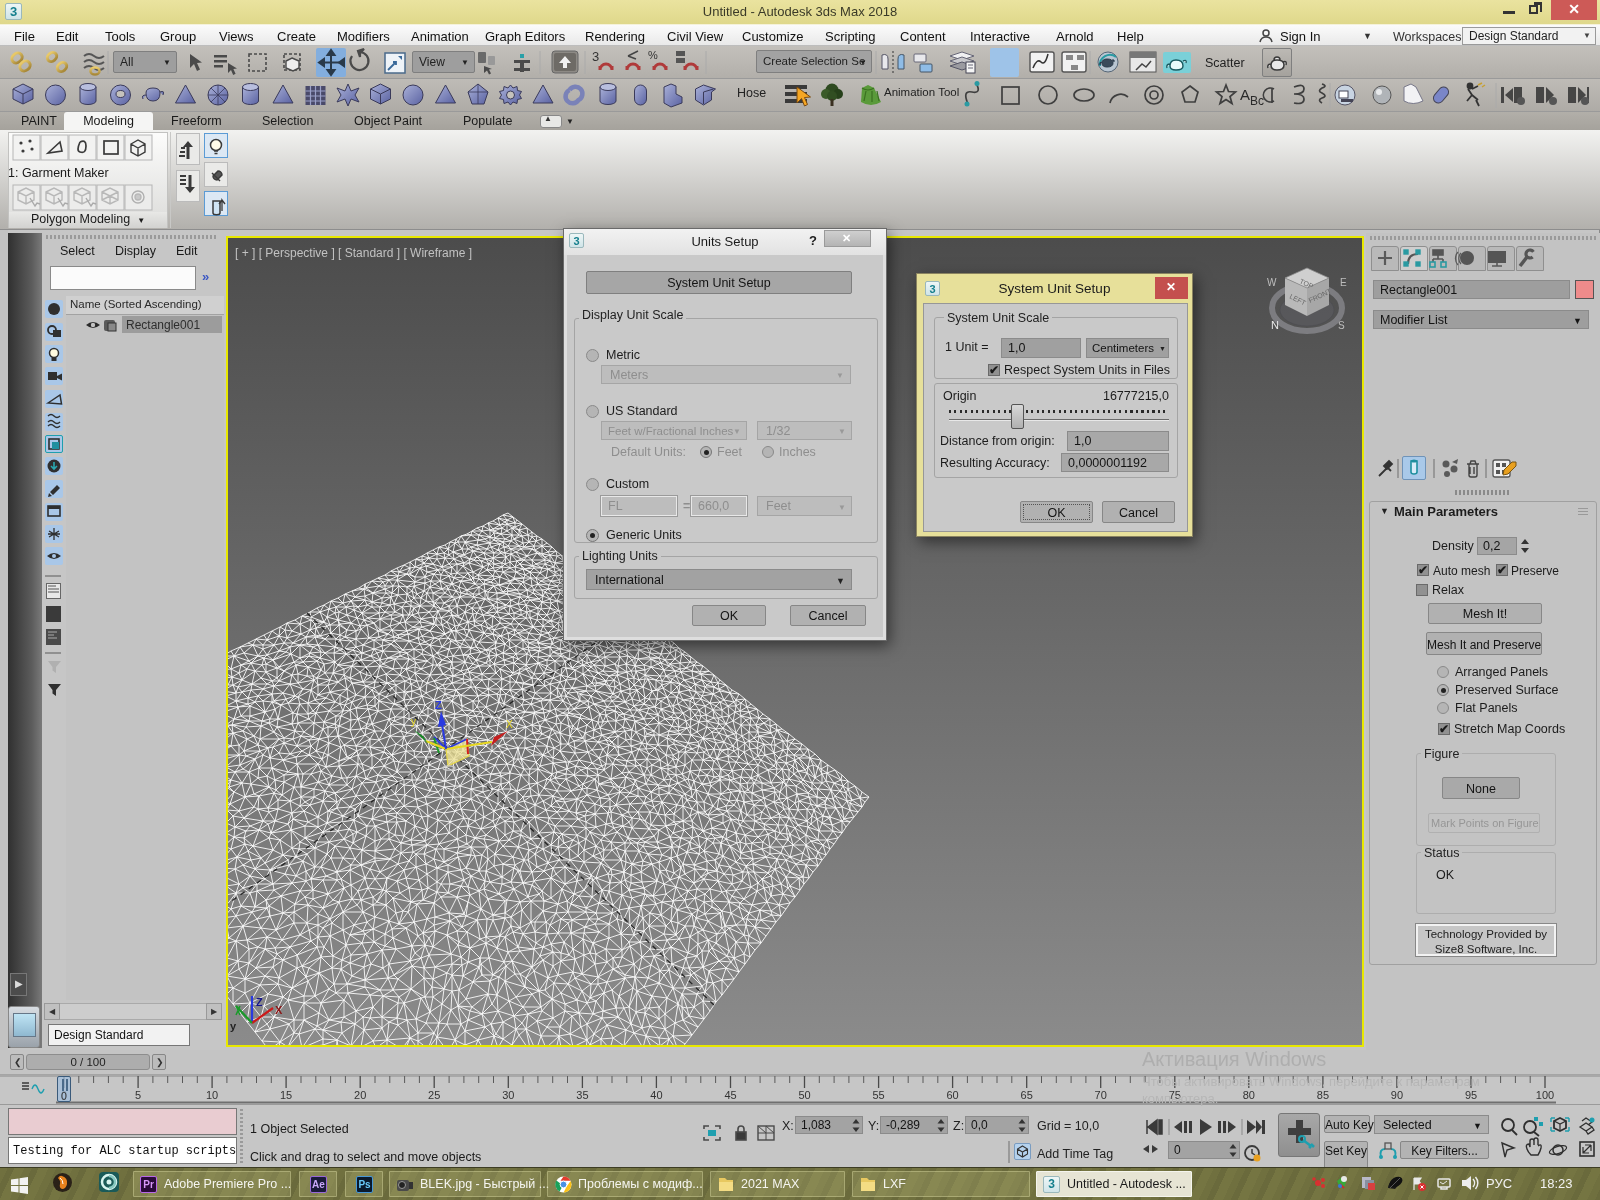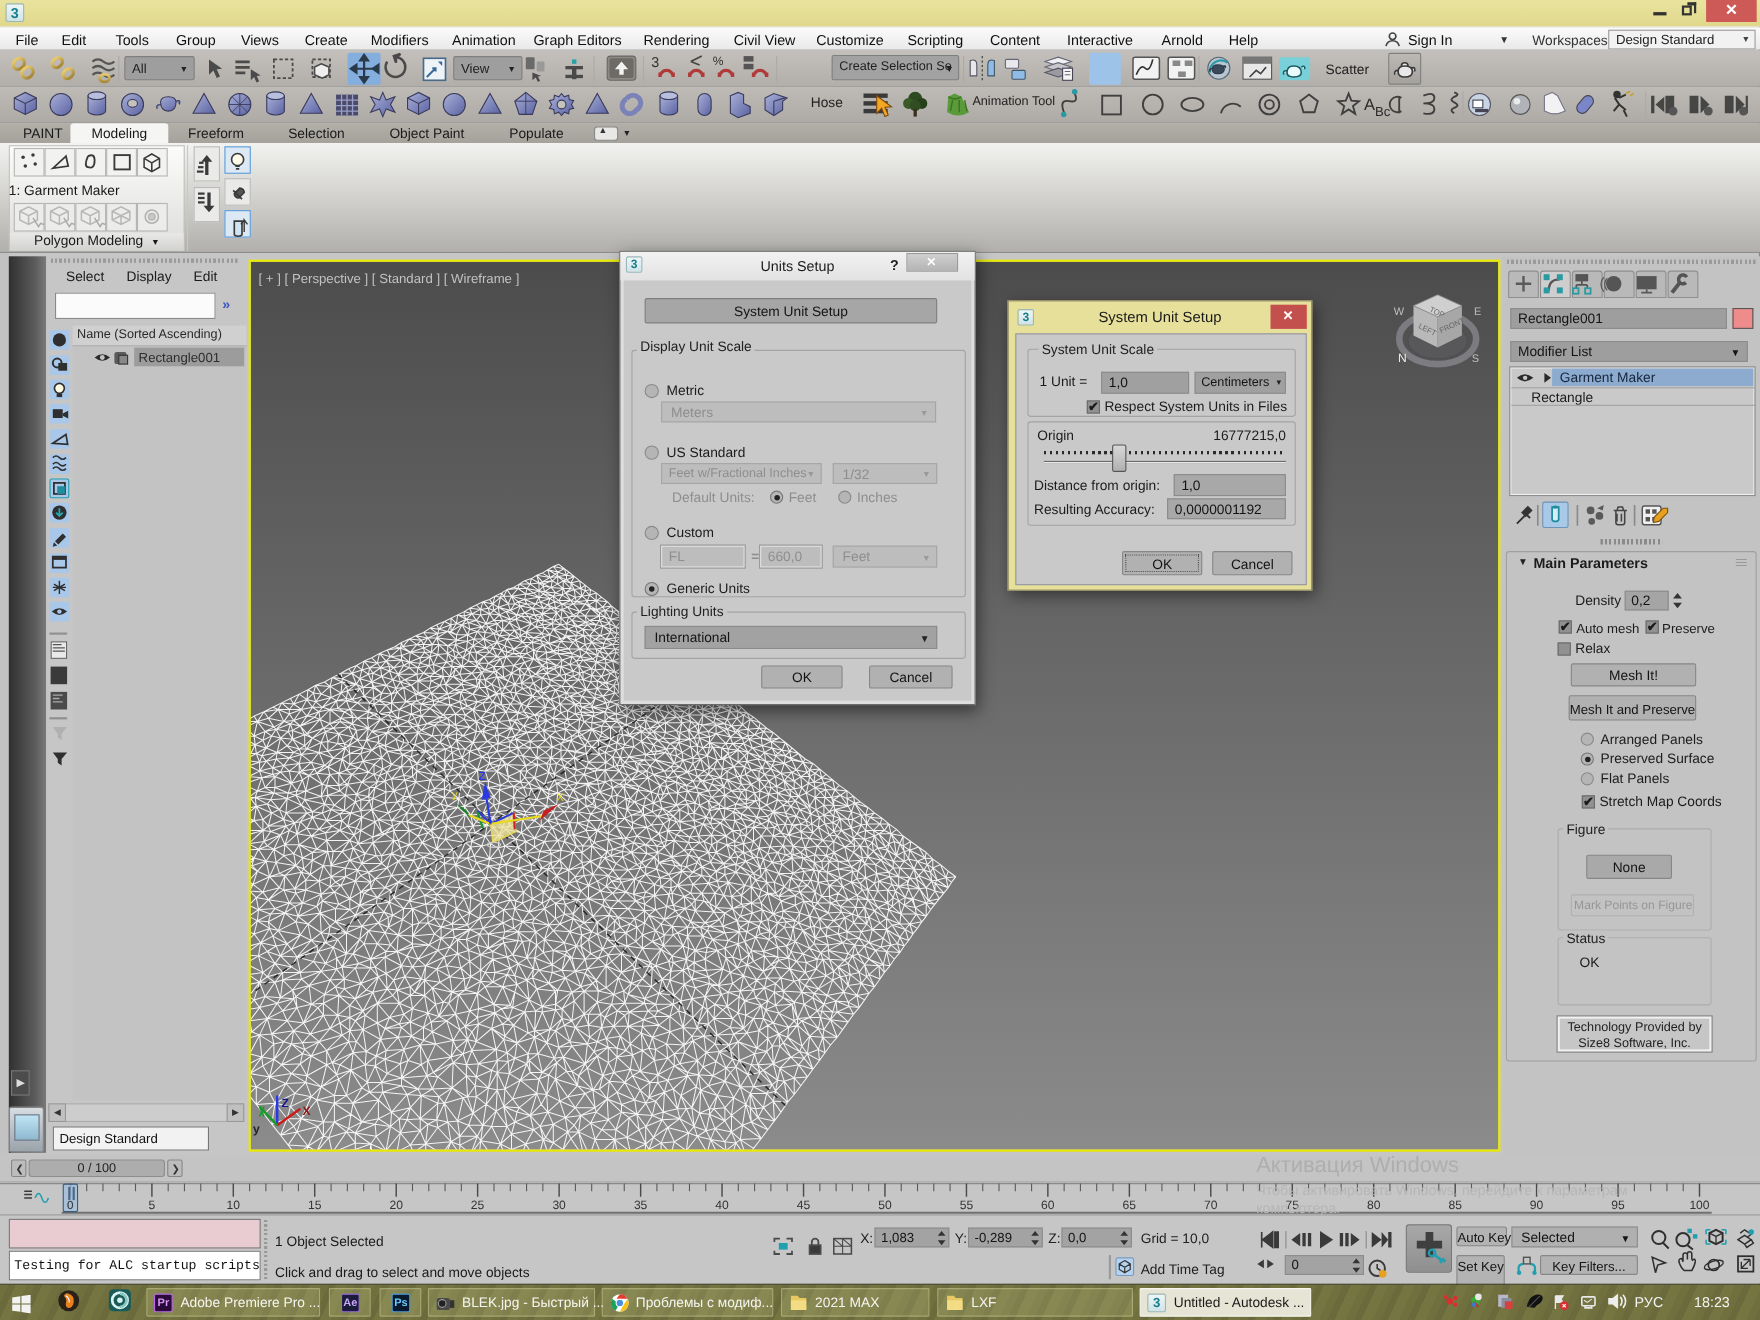--- a/index.html
+++ b/index.html
@@ -11,20 +11,21 @@
 .gl{position:absolute;background:#c9c9c9;padding:0 3px;font-size:12.5px;color:#222;white-space:nowrap}
 .chk{position:absolute;width:12px;height:12px;background:#919191;border:1px solid #6a6a6a}
 .rad{position:absolute;width:13px;height:13px;border-radius:50%;background:#b5b5b5;border:1px solid #8a8a8a}
 .radon{position:absolute;width:13px;height:13px;border-radius:50%;background:#b5b5b5;border:1px solid #777}
 .radon::after{content:"";position:absolute;left:3px;top:3px;width:5px;height:5px;border-radius:50%;background:#222}
 .ck::after{content:"\2714";position:absolute;left:0px;top:-2px;font-size:12px;color:#1a1a1a;font-weight:bold}
 </style></head><body>
 <div class="ab" style="left:0;top:0;width:1600px;height:1200px;background:#c6c6c6;border-right:1px solid #8a8a8a">
 <div class="ab" style="left:0;top:0;width:1600px;height:25px;background:linear-gradient(#eae39f,#dfd88b);border-bottom:1px solid #f5f2da">
  <div class="ab" style="left:5px;top:3px;width:17px;height:17px;background:linear-gradient(#eef6f6,#cfe4e8);border:1px solid #9ab8bc;border-radius:2px;text-align:center;font-weight:bold;font-size:13px;color:#157f8d;line-height:16px">3</div>
+ <div class="tx" style="left:0;right:0;top:4px;text-align:center;font-size:13px;color:#3a3a28">Untitled - Autodesk 3ds Max 2018</div>
  <div class="ab" style="left:1503px;top:11px;width:12px;height:3px;background:#333"></div>
  <div class="ab" style="left:1529px;top:5px;width:9px;height:9px;border:2px solid #333"></div>
  <div class="ab" style="left:1534px;top:2px;width:8px;height:3px;background:#333"></div>
       <div class="ab" style="left:1540px;top:2px;width:2px;height:10px;background:#333"></div>
  <div class="ab" style="left:1551px;top:0;width:46px;height:20px;background:#cd5a57">
    <div class="tx" style="left:0;right:0;top:1px;text-align:center;color:#fff;font-size:14px;font-weight:bold">✕</div>
  </div>
 </div>
 <div class="ab" style="left:0;top:25px;width:1600px;height:21px;background:linear-gradient(#fbfbfb,#e9e9e9);border-bottom:1px solid #bdbdbd;font-size:13px;color:#101010">
       <span class="tx" style="left:14px;top:4px">File</span>
@@ -625,32 +626,20 @@
 </g>
       </svg>
 <div class="fld" style="left:7px;top:47px;width:197px;height:19px;background:#9e9e9e">
         <span class="tx" style="left:6px;top:2px">Rectangle001</span>
       </div>
 <div class="ab" style="left:209px;top:47px;width:19px;height:19px;background:#ee8b8b;border:1px solid #555"></div>
 <div class="fld" style="left:7px;top:77px;width:216px;height:19px;background:#9e9e9e">
         <span class="tx" style="left:6px;top:2px">Modifier List</span>
         <span class="tx" style="right:6px;top:5px;font-size:9px">▼</span>
       </div>
-<div class="ab" style="left:7px;top:101px;width:222px;height:116px;background:#c9c9c9;border:1px solid #f0f0f0;outline:1px solid #8d8d8d">
- <div class="ab" style="left:37px;top:0;width:183px;height:16px;background:#8cabce"></div>
- <svg class="ab" style="left:3px;top:2px" width="34" height="13" viewBox="0 0 34 13">
-          <path d="M2 6.5 q7 -6.5 15 0 q-8 6.5 -15 0" fill="#2a2a2a"></path>
-          <circle cx="9.5" cy="6.5" r="2" fill="#c9c9c9"></circle>
-          <path d="M27 2 l6 4.5 -6 4.5 z" fill="#2a2a2a"></path>
-        </svg>
- <span class="tx" style="left:44px;top:1px;color:#16263c">Garment Maker</span>
- <div class="ab" style="left:0;top:16.5px;width:222px;height:1px;background:#a2a2a2"></div>
- <span class="tx" style="left:18px;top:19px">Rectangle</span>
- <div class="ab" style="left:0;top:33px;width:222px;height:1px;background:#a2a2a2"></div>
-</div>
 <svg class="ab" style="left:8px;top:223px" width="120" height="25" viewBox="0 0 120 25">
 <path d="M5 20 l7 -7 m-1 -4 l6 6 m-7 -5 l5 -5 3 3 -5 5 z" stroke="#333" stroke-width="1.8" fill="#333"></path>
 <line x1="24" y1="3" x2="24" y2="22" stroke="#8a8a8a" stroke-width="1.5"></line>
 <line x1="60" y1="3" x2="60" y2="22" stroke="#8a8a8a" stroke-width="1.5"></line>
 <g fill="#5a5a5a">
           <circle cx="72" cy="8" r="3.5"></circle>
           <circle cx="80" cy="13" r="3.5"></circle>
           <circle cx="73" cy="18" r="3"></circle>
           <path d="M78 6 l6 -3 -1 5 z"></path>
         </g>

